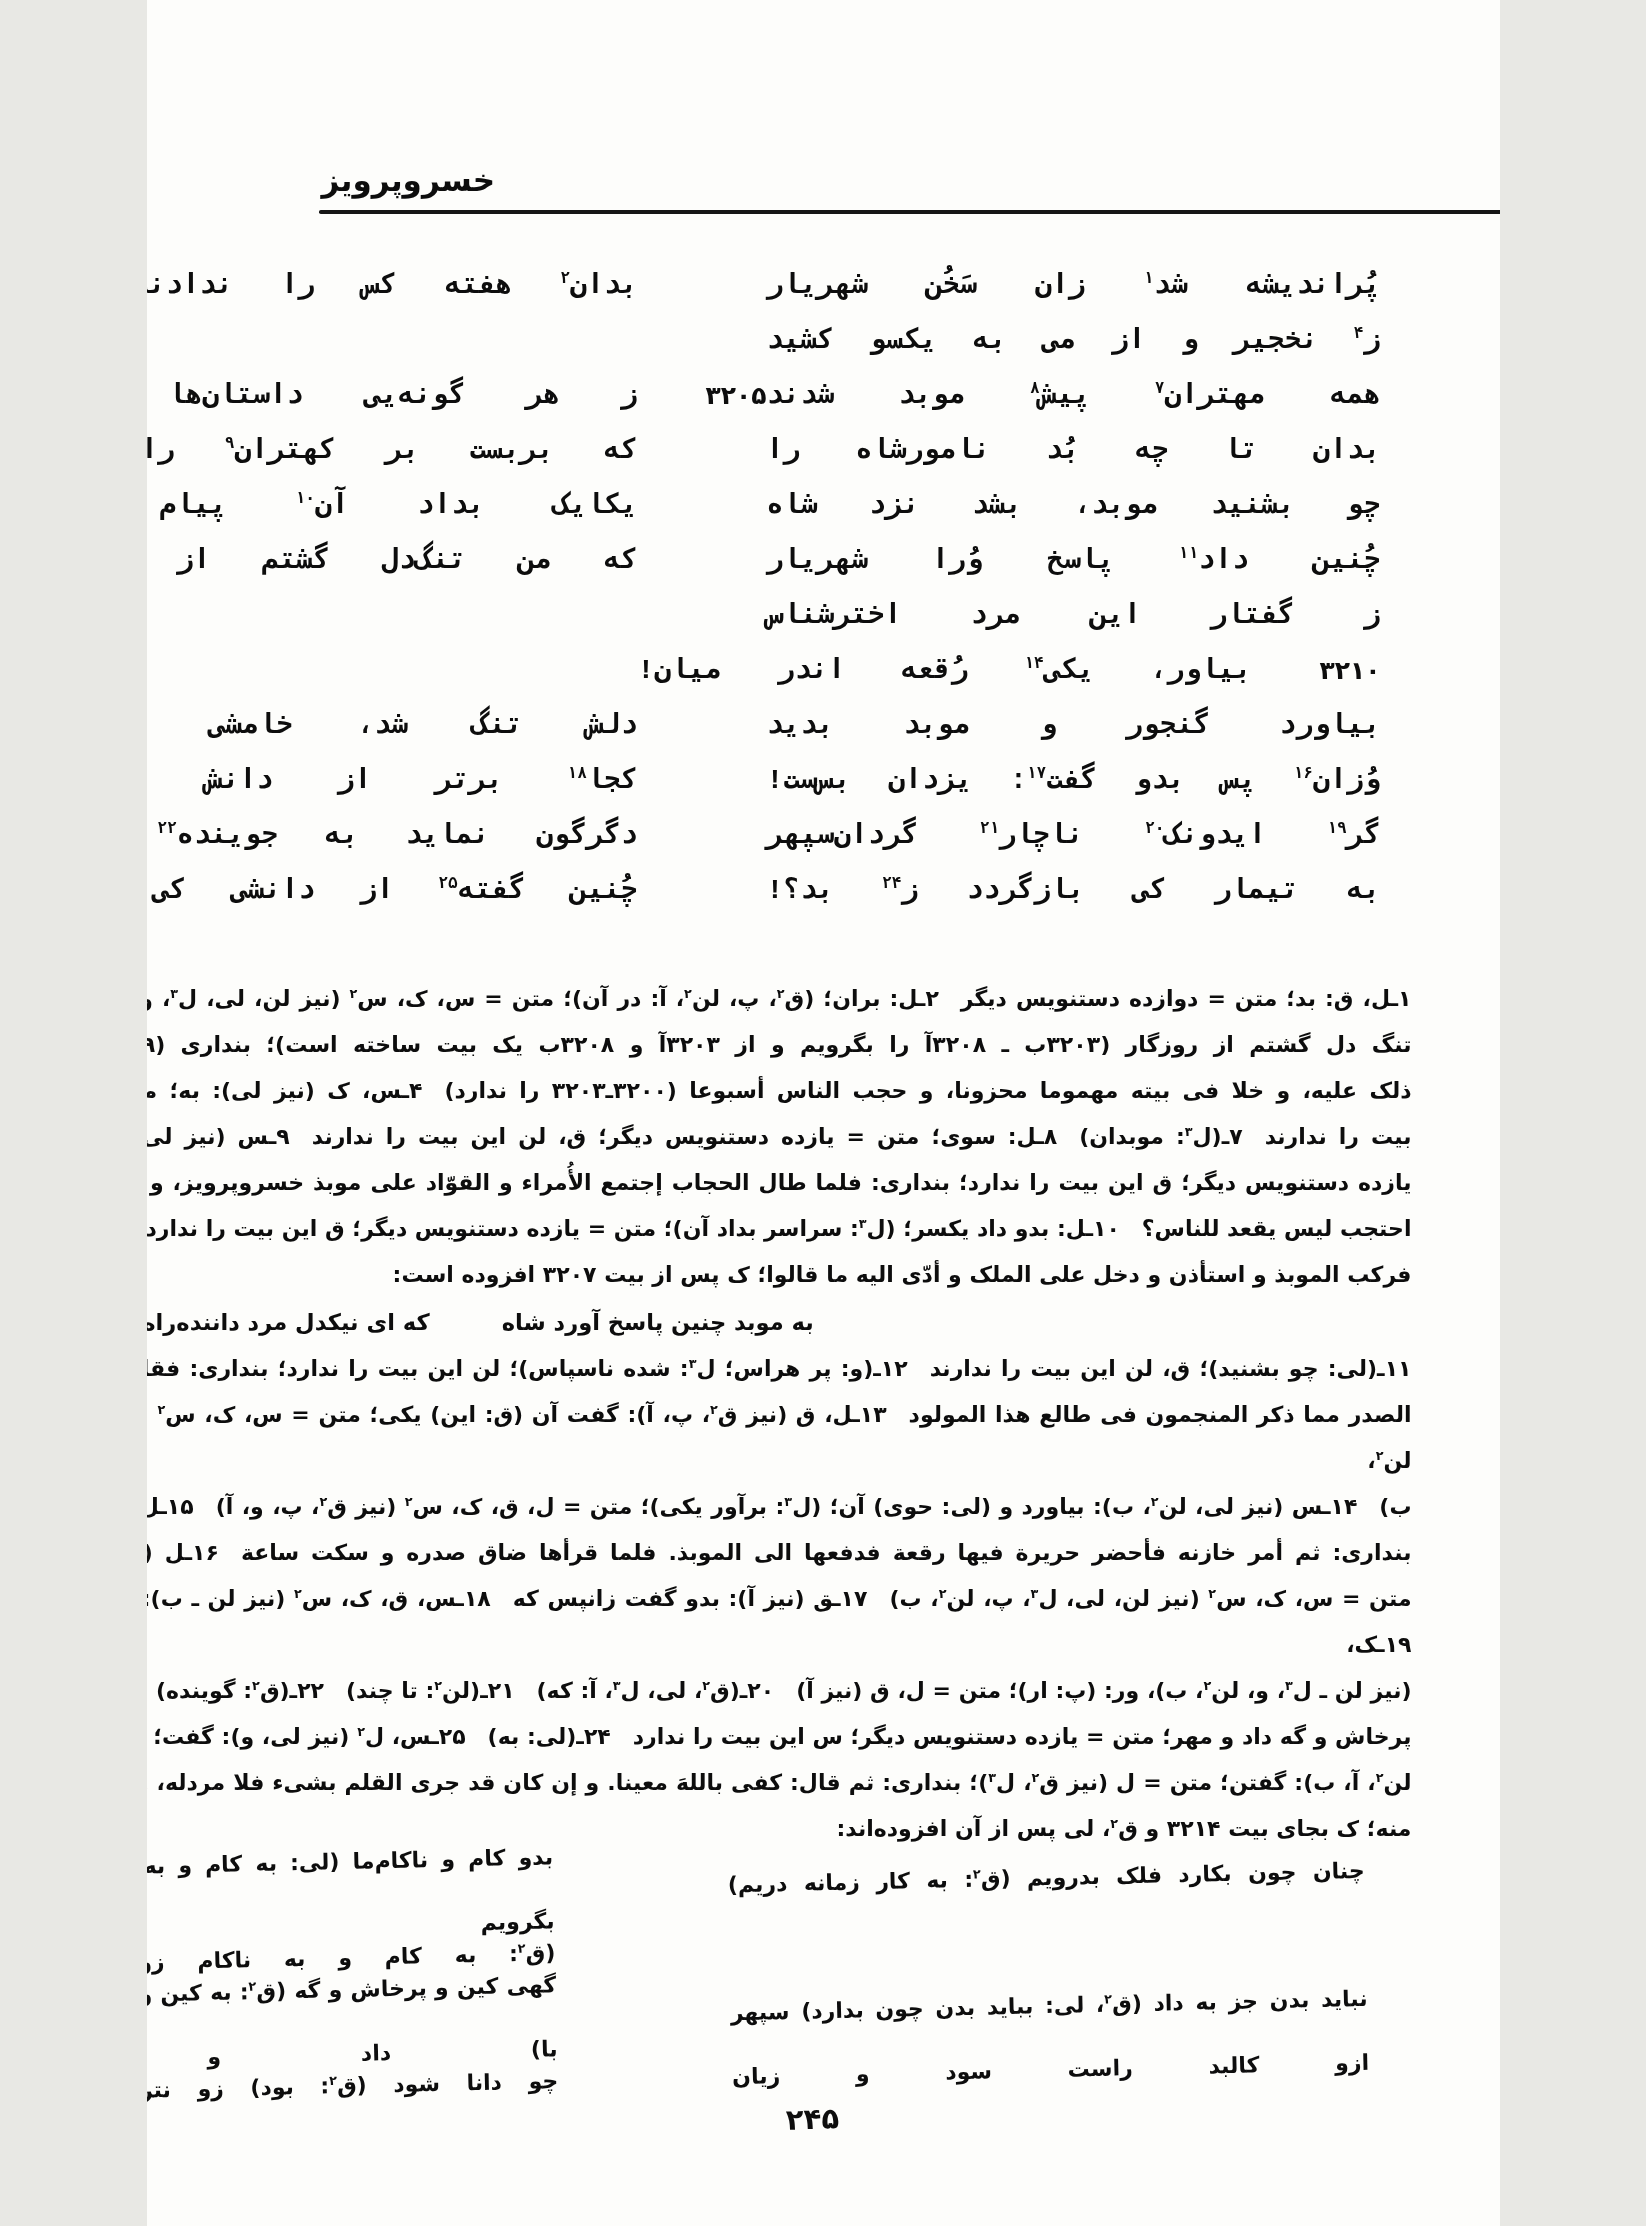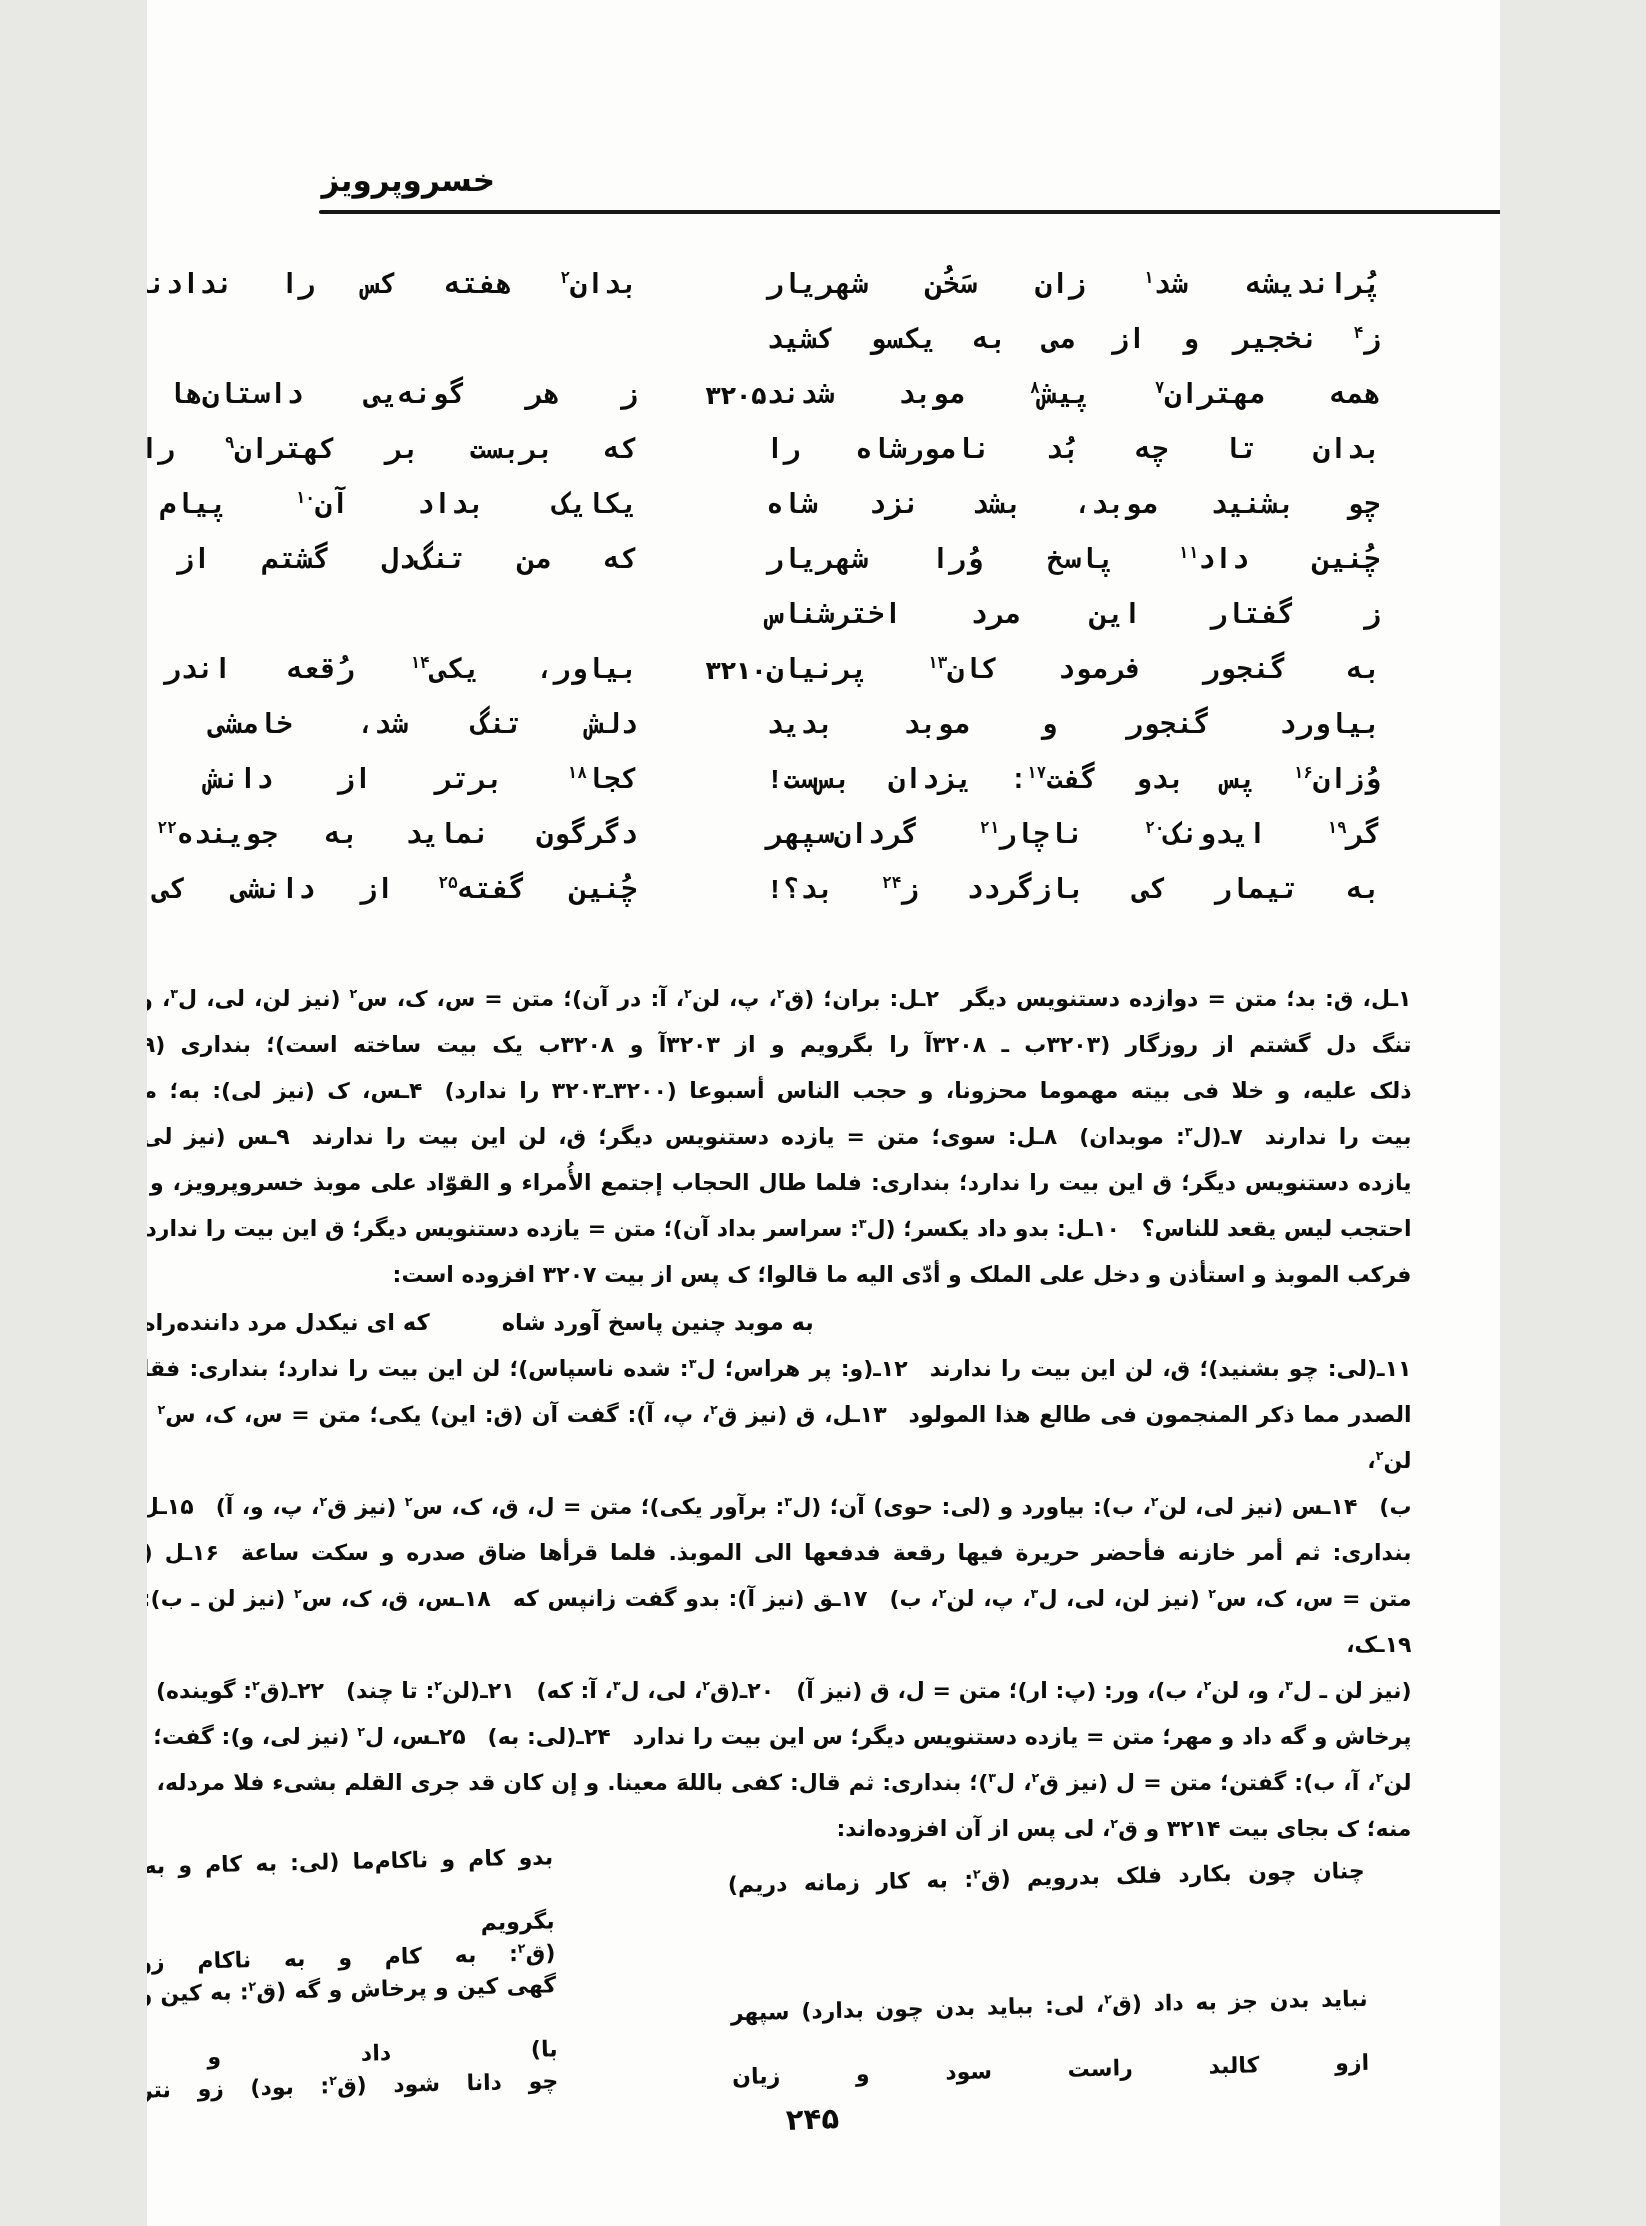--- a/index.html
+++ b/index.html
@@ -99,21 +99,20 @@
       <div class="vrow">
         <div class="hemi">چُنین داد<sup>۱۱</sup> پاسخ وُرا شهریار</div>
         <div class="vnum"></div>
         <div class="hemi">که من تنگ‌دل گشتم از روزگار</div>
       </div>
       <div class="vrow">
         <div class="hemi">ز گفتار این مرد اخترشناس</div>
         <div class="vnum"></div>
       </div>
       <div class="vrow">
-        <div class="hemi">به گنجور فرمود کان<sup>۱۳</sup> پرنیان</div>
         <div class="vnum">۳۲۱۰</div>
         <div class="hemi">بیاور، یکی<sup>۱۴</sup> رُقعه اندر میان!</div>
       </div>
       <div class="vrow">
         <div class="hemi">بیاورد گنجور و موبد بدید</div>
         <div class="vnum"></div>
         <div class="hemi">دلش تنگ شد، خامشی برگزید<sup>۱۵</sup></div>
       </div>
       <div class="vrow">
         <div class="hemi">وُزان<sup>۱۶</sup> پس بدو گفت<sup>۱۷</sup>: یزدان بس‌ست!</div>

